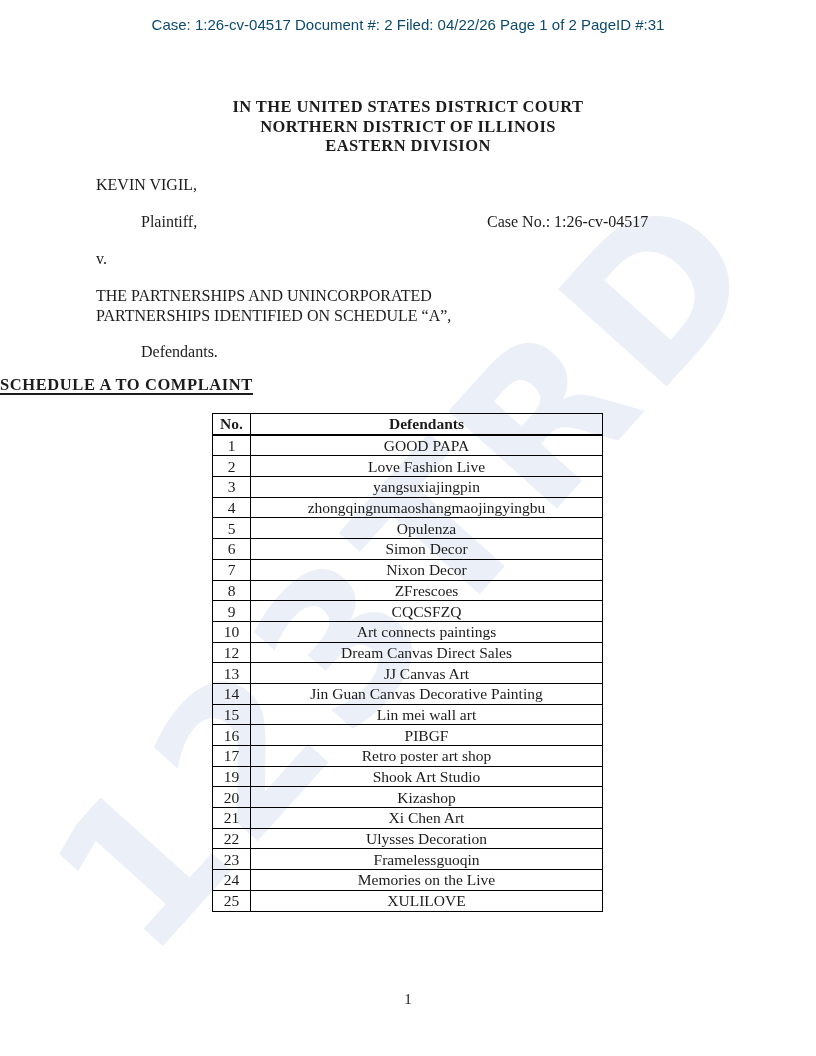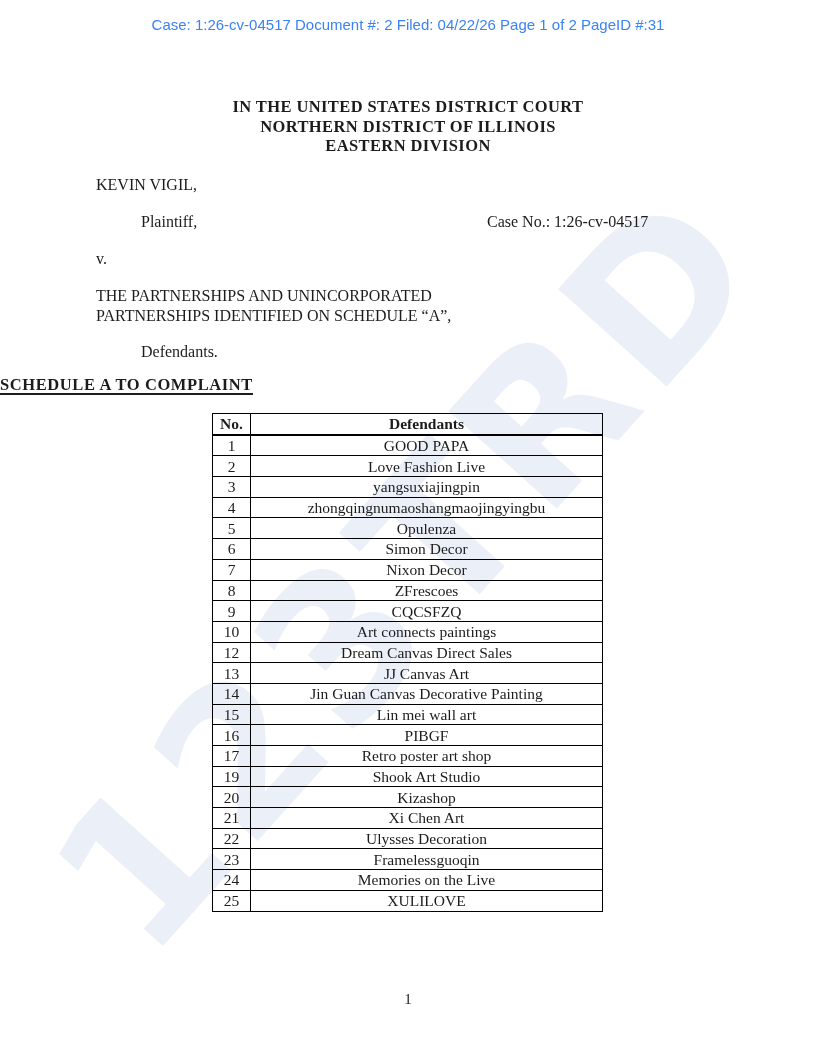--- a/index.html
+++ b/index.html
@@ -25,21 +25,21 @@
     z-index:0;
     pointer-events:none;
     user-select:none;
   }
   .content { position:absolute; inset:0; z-index:1; }
   .cmecf-header {
     position:absolute; top:16px; left:0; right:0;
     text-align:center;
     font-family:"Liberation Sans",sans-serif;
     font-size:15px;
-    color:#3b82f6;
+    color:#0c4a6e;
   }
   .court-heading {
     position:absolute; top:97px; left:0; right:0;
     text-align:center;
     font-weight:bold;
     font-size:16.5px;
     line-height:19.5px;
     letter-spacing:0.4px;
   }
   .caption-text { position:absolute; font-size:16px; line-height:19.5px; }

